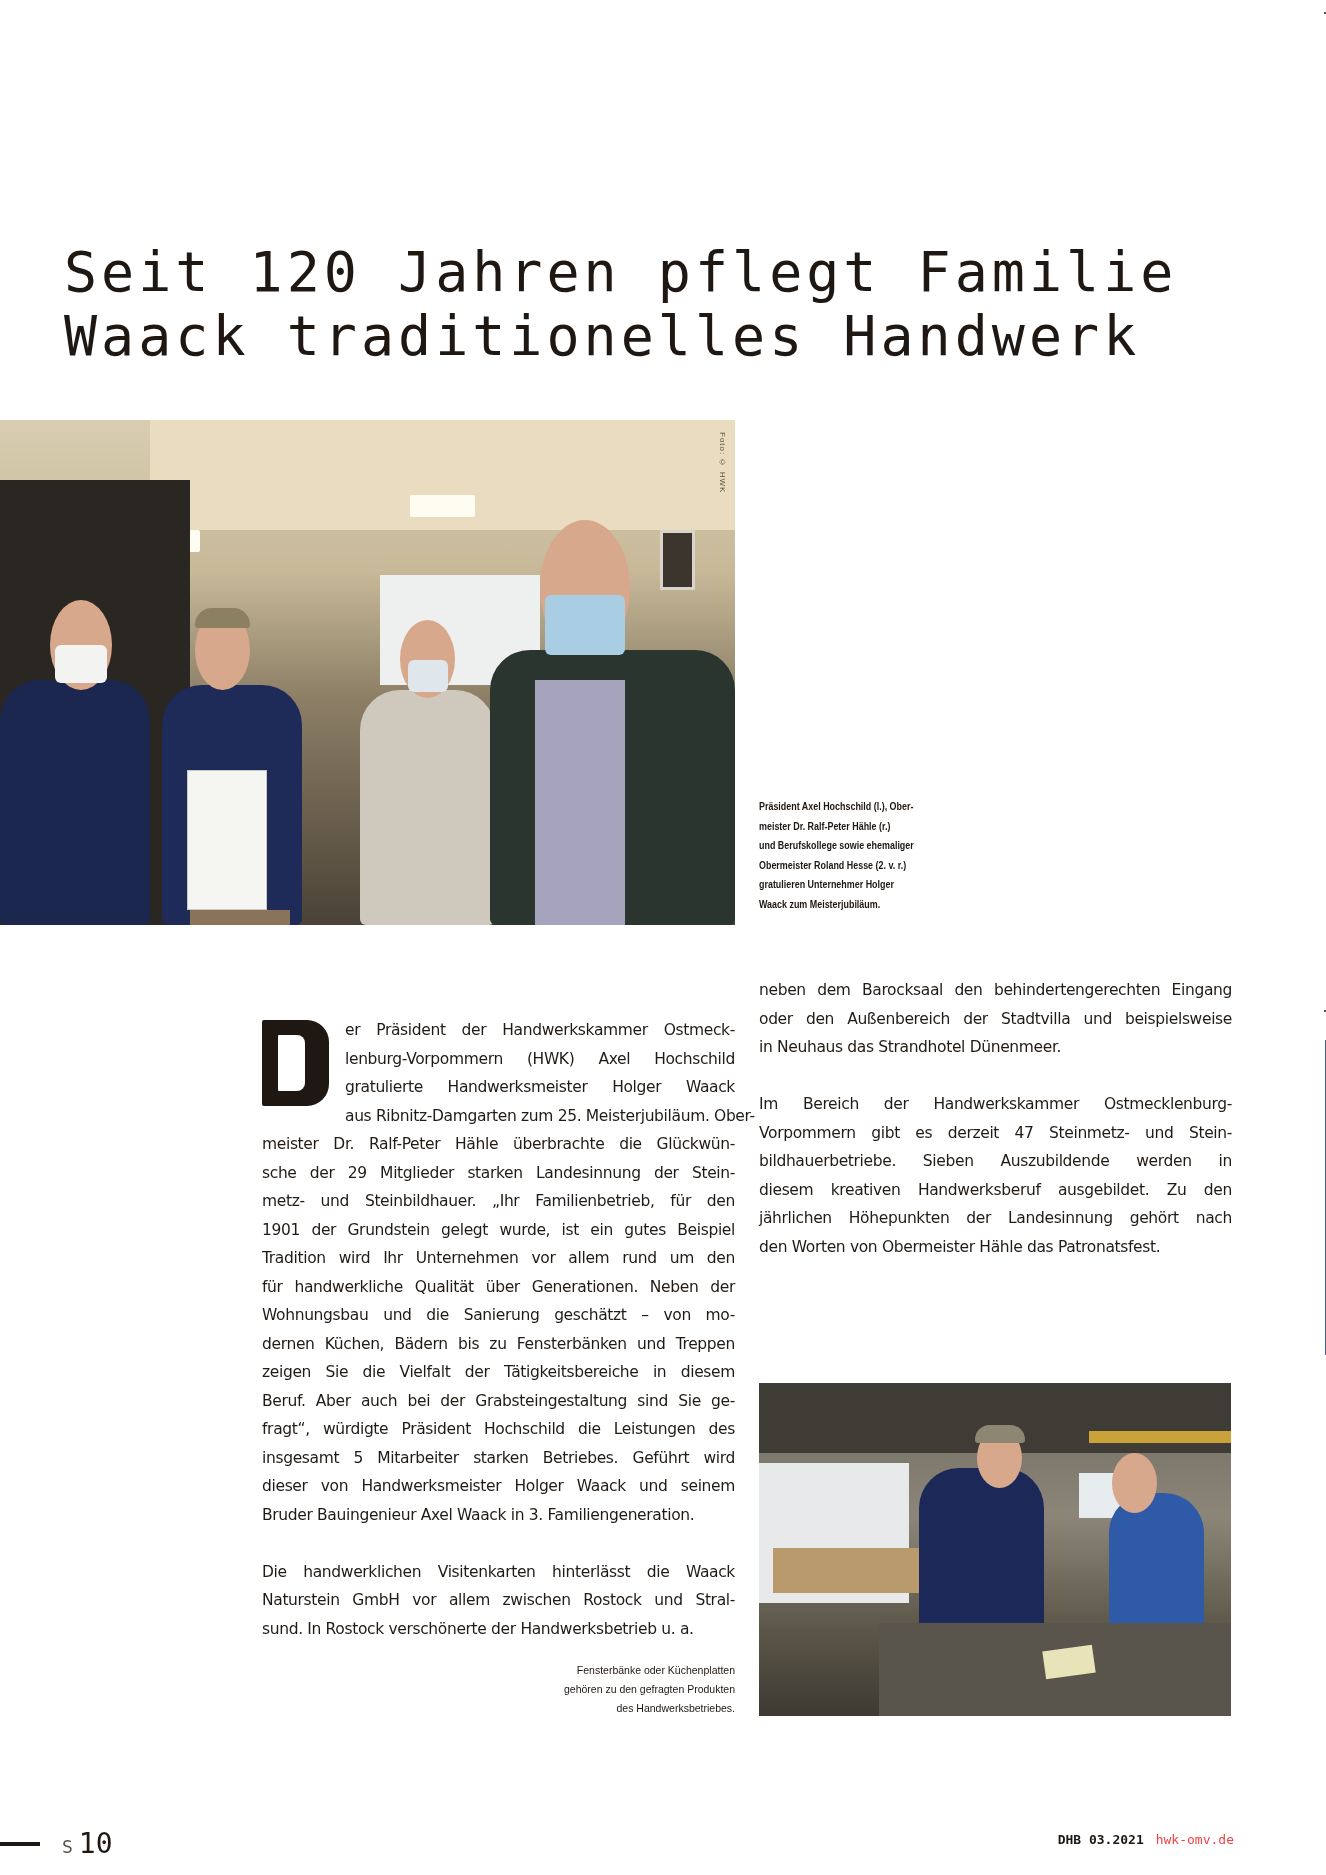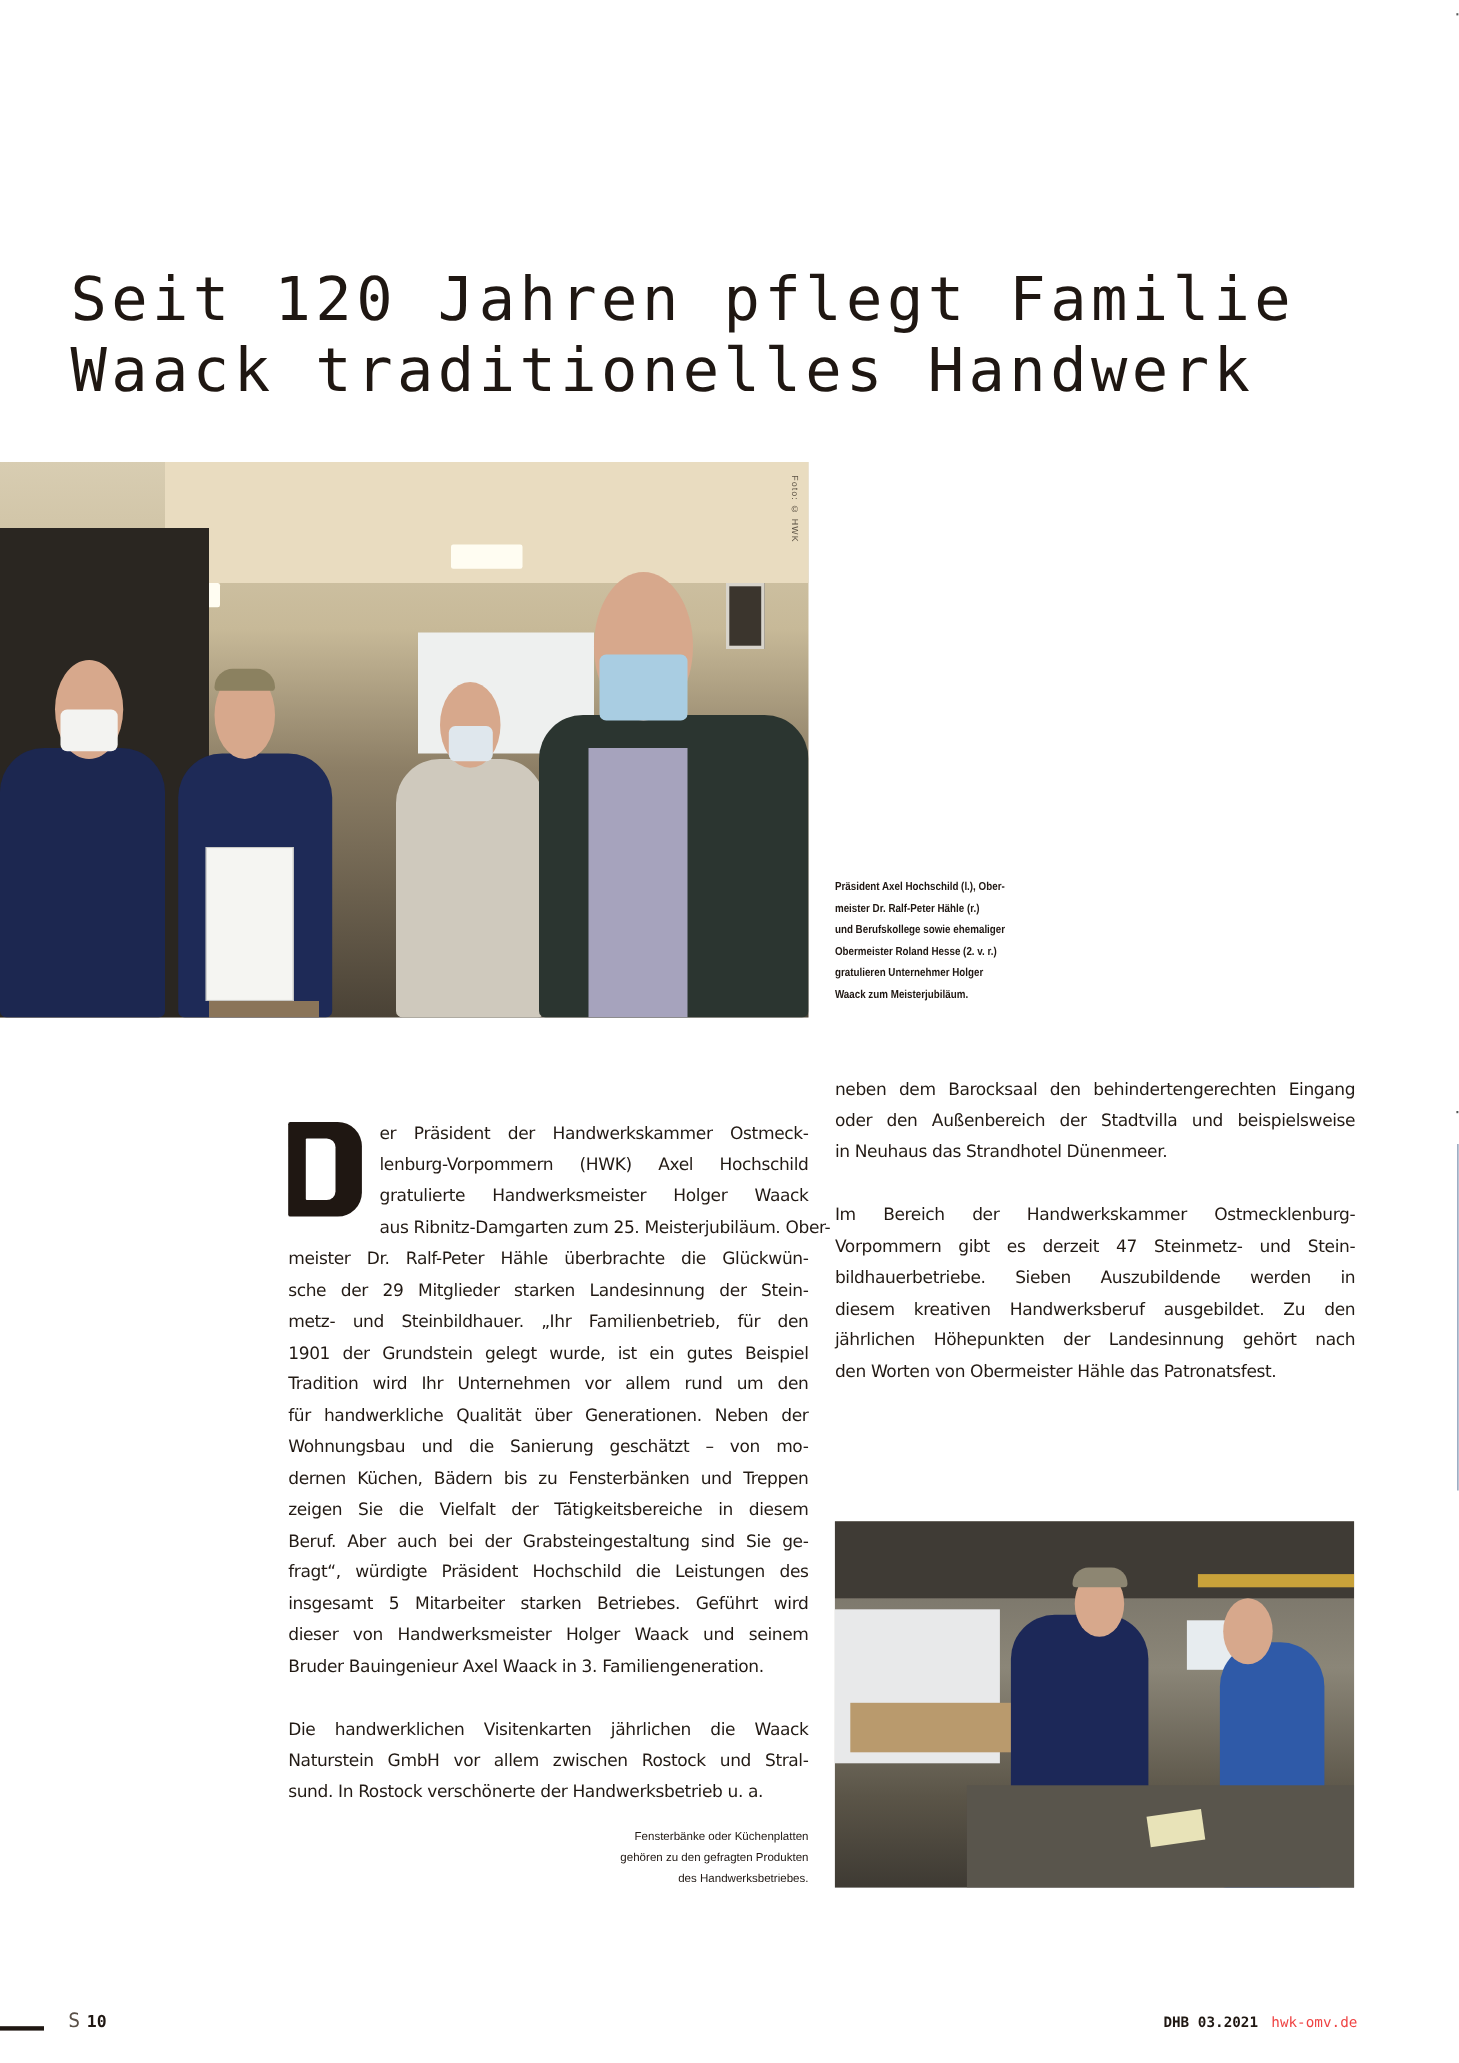--- a/index.html
+++ b/index.html
@@ -82,21 +82,21 @@
     .dropcap-letter { position: absolute; width: 1px; height: 1px; overflow: hidden; clip: rect(0 0 0 0); }
 
     .web-link { font-weight: bold; font-size: 14px; }
 
     .footer-rule { position: absolute; left: 0; top: 1842px; width: 40px; height: 4px; background: #1f1712; }
     .footer-page {
       position: absolute; left: 62px; top: 1827px;
       font-family: "DejaVu Sans Mono", monospace; font-size: 18px; color: #1f1712;
     }
     .footer-page .s-letter { font-weight: normal; color: #5a5048; margin-right: 6px; }
-    .footer-page .num { font-weight: bold; font-size: 15px; }
+    .footer-page .num { font-weight: normal; font-size: 28px; }
     .footer-right {
       position: absolute; right: 92px; top: 1832px;
       font-family: "DejaVu Sans Mono", monospace; font-size: 13px;
     }
     .footer-right .issue { font-weight: bold; color: #1f1712; margin-right: 12px; }
     .footer-right .site { color: #ef4444; }
 
     .edge-line { position: absolute; left: 1325px; top: 1040px; width: 1px; height: 315px; background: #3f5f8a; }
     .edge-dot { position: absolute; width: 2px; height: 2px; background: #555; }
   </style>
@@ -164,21 +164,21 @@
     <span class="line">Wohnungsbau und die Sanierung geschätzt – von mo-</span>
     <span class="line">dernen Küchen, Bädern bis zu Fensterbänken und Treppen</span>
     <span class="line">zeigen Sie die Vielfalt der Tätigkeitsbereiche in diesem</span>
     <span class="line">Beruf. Aber auch bei der Grabsteingestaltung sind Sie ge-</span>
     <span class="line">fragt“, würdigte Präsident Hochschild die Leistungen des</span>
     <span class="line">insgesamt 5 Mitarbeiter starken Betriebes. Geführt wird</span>
     <span class="line">dieser von Handwerksmeister Holger Waack und seinem</span>
     <span class="line last">Bruder Bauingenieur Axel Waack in 3. Familiengeneration.</span>
   </p>
   <p>
-    <span class="line">Die handwerklichen Visitenkarten jährlichen die Waack</span>
+    <span class="line">Die handwerklichen Visitenkarten hinterlässt die Waack</span>
     <span class="line">Naturstein GmbH vor allem zwischen Rostock und Stral-</span>
     <span class="line last">sund. In Rostock verschönerte der Handwerksbetrieb u. a.</span>
   </p>
 </div>
 
 <div class="col col-2">
   <p>
     <span class="line">neben dem Barocksaal den behindertengerechten Eingang</span>
     <span class="line">oder den Außenbereich der Stadtvilla und beispielsweise</span>
     <span class="line last">in Neuhaus das Strandhotel Dünenmeer.</span>

